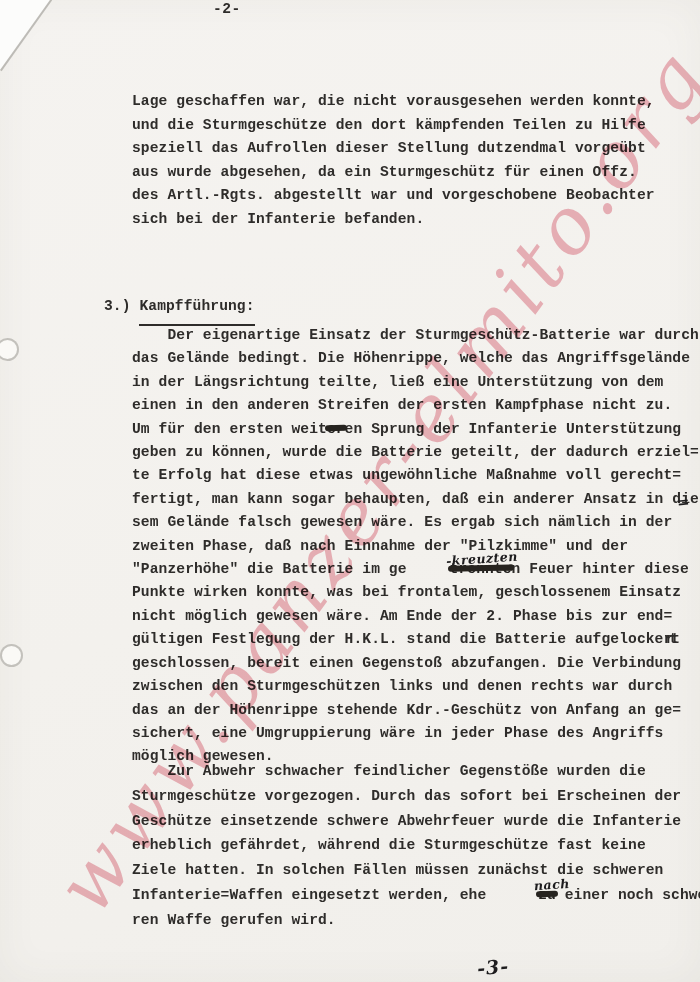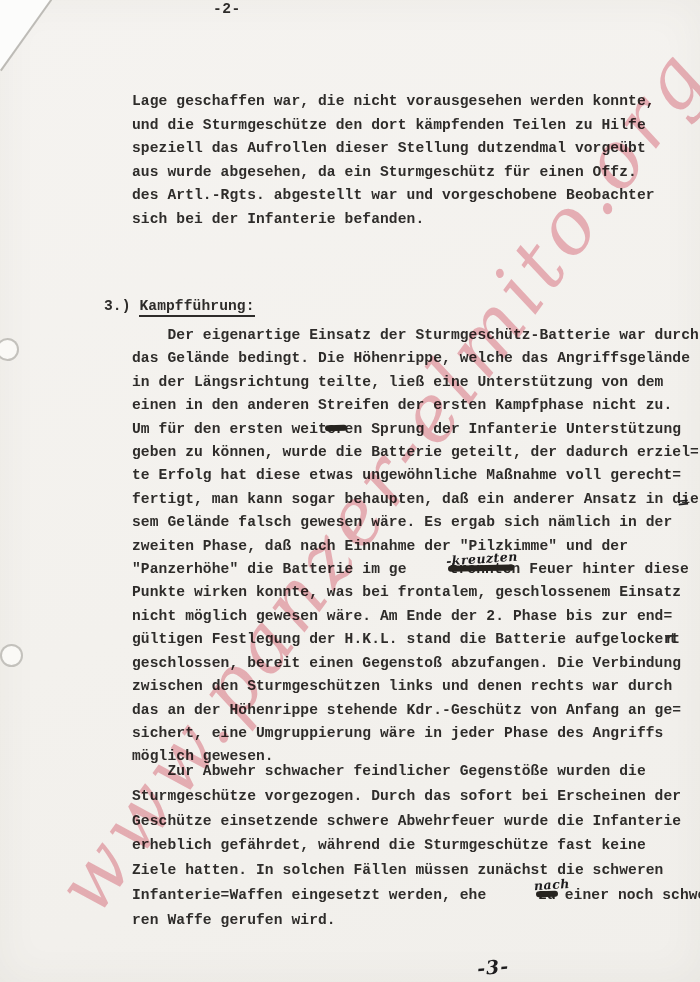--- a/index.html
+++ b/index.html
@@ -30,21 +30,21 @@
     border:2.5px solid rgba(150,148,140,0.55);
     box-sizing:border-box;
   }
   .hole.top{left:-4px;top:338px;}
   .hole.bottom{left:0px;top:644px;}
   
   .typed{position:absolute;left:0;top:0;width:100%;height:100%;}
   .block{position:absolute;left:132px;font-size:14.6px;font-weight:bold;letter-spacing:0.1px;}
   .block .line{white-space:pre;}
   .block.heading{left:104px;line-height:20px;}
-  .heading .underlined{border-bottom:2px solid #2e2c2a;padding-bottom:1px;text-align:right;}
+  .heading .underlined{border-bottom:2px solid #2e2c2a;padding-bottom:10px;text-align:right;}
   
   .blot{position:relative;color:#242220;}
   .blot::after{
     content:"";position:absolute;left:-2px;right:-2px;top:46%;height:6px;
     background:#26231f;transform:translateY(-50%) rotate(-1.2deg);border-radius:3px;
   }
   .blot::before{
     content:"";position:absolute;left:0;right:-1px;top:38%;height:3px;
     background:#26231f;transform:rotate(1.5deg);border-radius:2px;
   }

